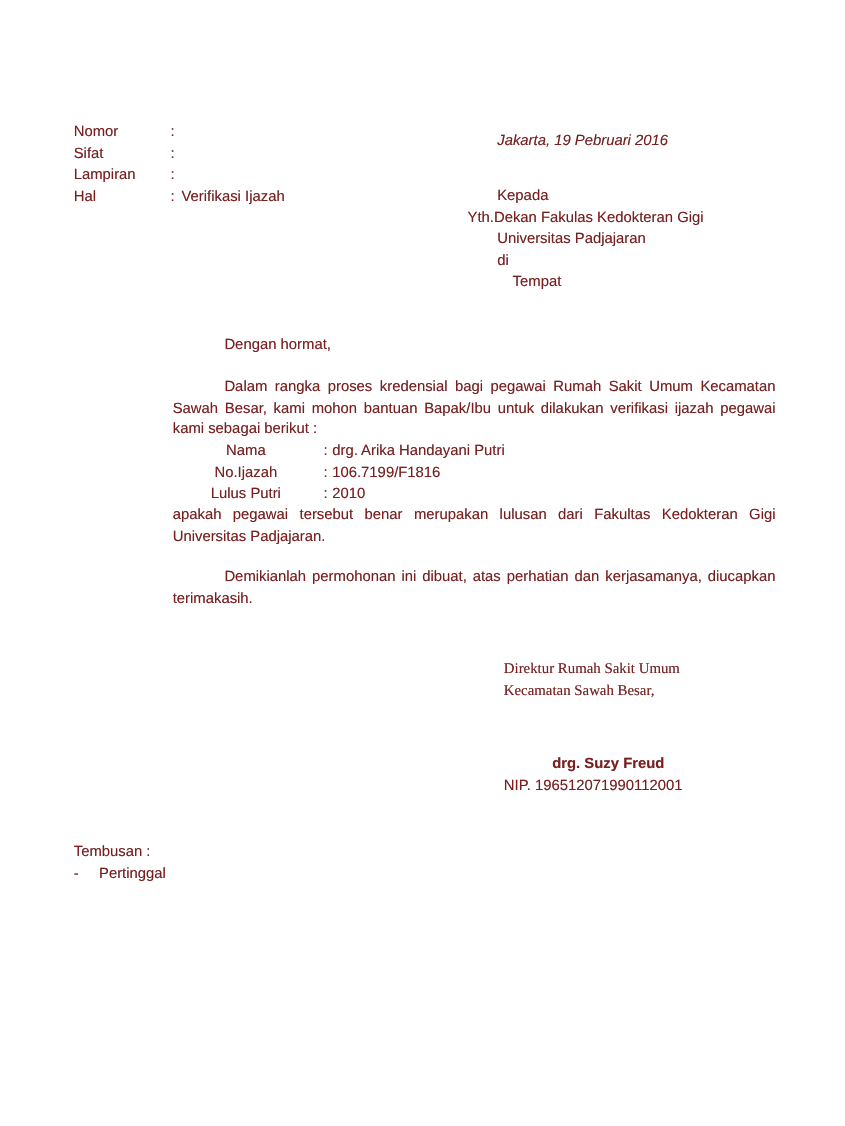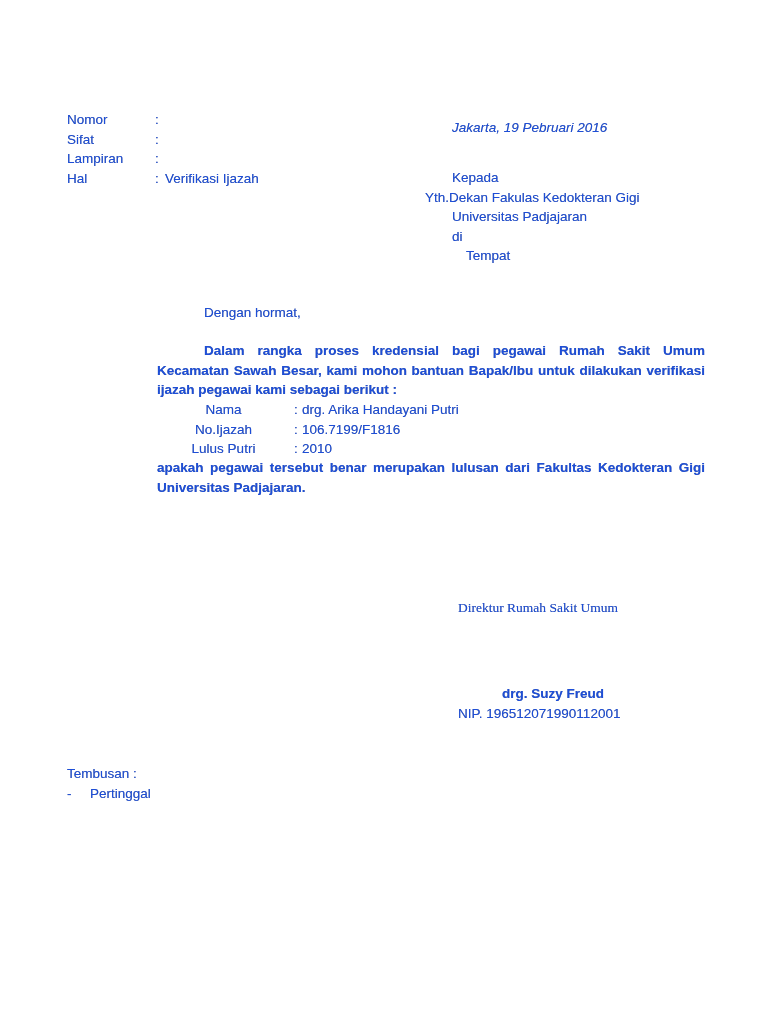--- a/index.html
+++ b/index.html
@@ -9,40 +9,40 @@
   }
   .page {
     position: relative;
     width: 768px;
     height: 1024px;
     background: #ffffff;
     overflow: hidden;
     font-family: "Liberation Sans", "DejaVu Sans", sans-serif;
     font-size: 13.5px;
     line-height: 19.5px;
-    color: #1d4ed8;
+    color: #7f1d1d;
     text-shadow: 0 0 0.5px rgba(62,62,62,0.55);
   }
   .abs { position: absolute; }
 
   
   .meta-block { left: 67px; top: 110px; }
   .meta-row { display: flex; }
   .meta-label { display: inline-block; width: 88px; }
   .meta-sep { display: inline-block; width: 10px; }
 
   
   .date-line { left: 452px; top: 118px; font-style: italic; }
   .recipient-block { left: 425px; top: 168px; }
   .r-pad27 { padding-left: 27px; }
   .r-pad41 { padding-left: 41px; }
 
   
   .salutation { left: 204px; top: 303px; }
-  .para { left: 157px; width: 548px; text-align: justify; font-weight: bold; }
+  .para { left: 157px; width: 548px; text-align: justify; }
   .para-indent { text-indent: 47px; }
   .para1 { top: 341px; }
   .para2 { top: 458px; }
   .para3 { top: 514px; }
 
   .details-block { left: 157px; top: 400px; text-align: center; }
   .detail-row { display: flex; }
   .detail-label { display: inline-block; width: 133px; }
   .detail-sep { display: inline-block; width: 12px; }
 
@@ -111,23 +111,25 @@
     </div>
     <div class="detail-row">
       <span class="detail-label">Lulus Putri</span>
       <span class="detail-sep">:</span>
       <span>2010</span>
     </div>
   </div>
 
   <div class="abs para para2">apakah pegawai tersebut benar merupakan lulusan dari Fakultas Kedokteran Gigi Universitas Padjajaran.</div>
 
+  <div class="abs para para-indent para3">Demikianlah permohonan ini dibuat, atas perhatian dan kerjasamanya, diucapkan terimakasih.</div>
 
   <div class="abs sig-title">
     <div>Direktur Rumah Sakit Umum</div>
+    <div>Kecamatan Sawah Besar,</div>
   </div>
   <div class="abs sig-name-block">
     <div class="sig-name">drg. Suzy Freud</div>
     <div>NIP. 196512071990112001</div>
   </div>
 
   <div class="abs tembusan-label">Tembusan :</div>
   <div class="abs tembusan-item">
     <span class="dash">-</span>
     <span>Pertinggal</span>

